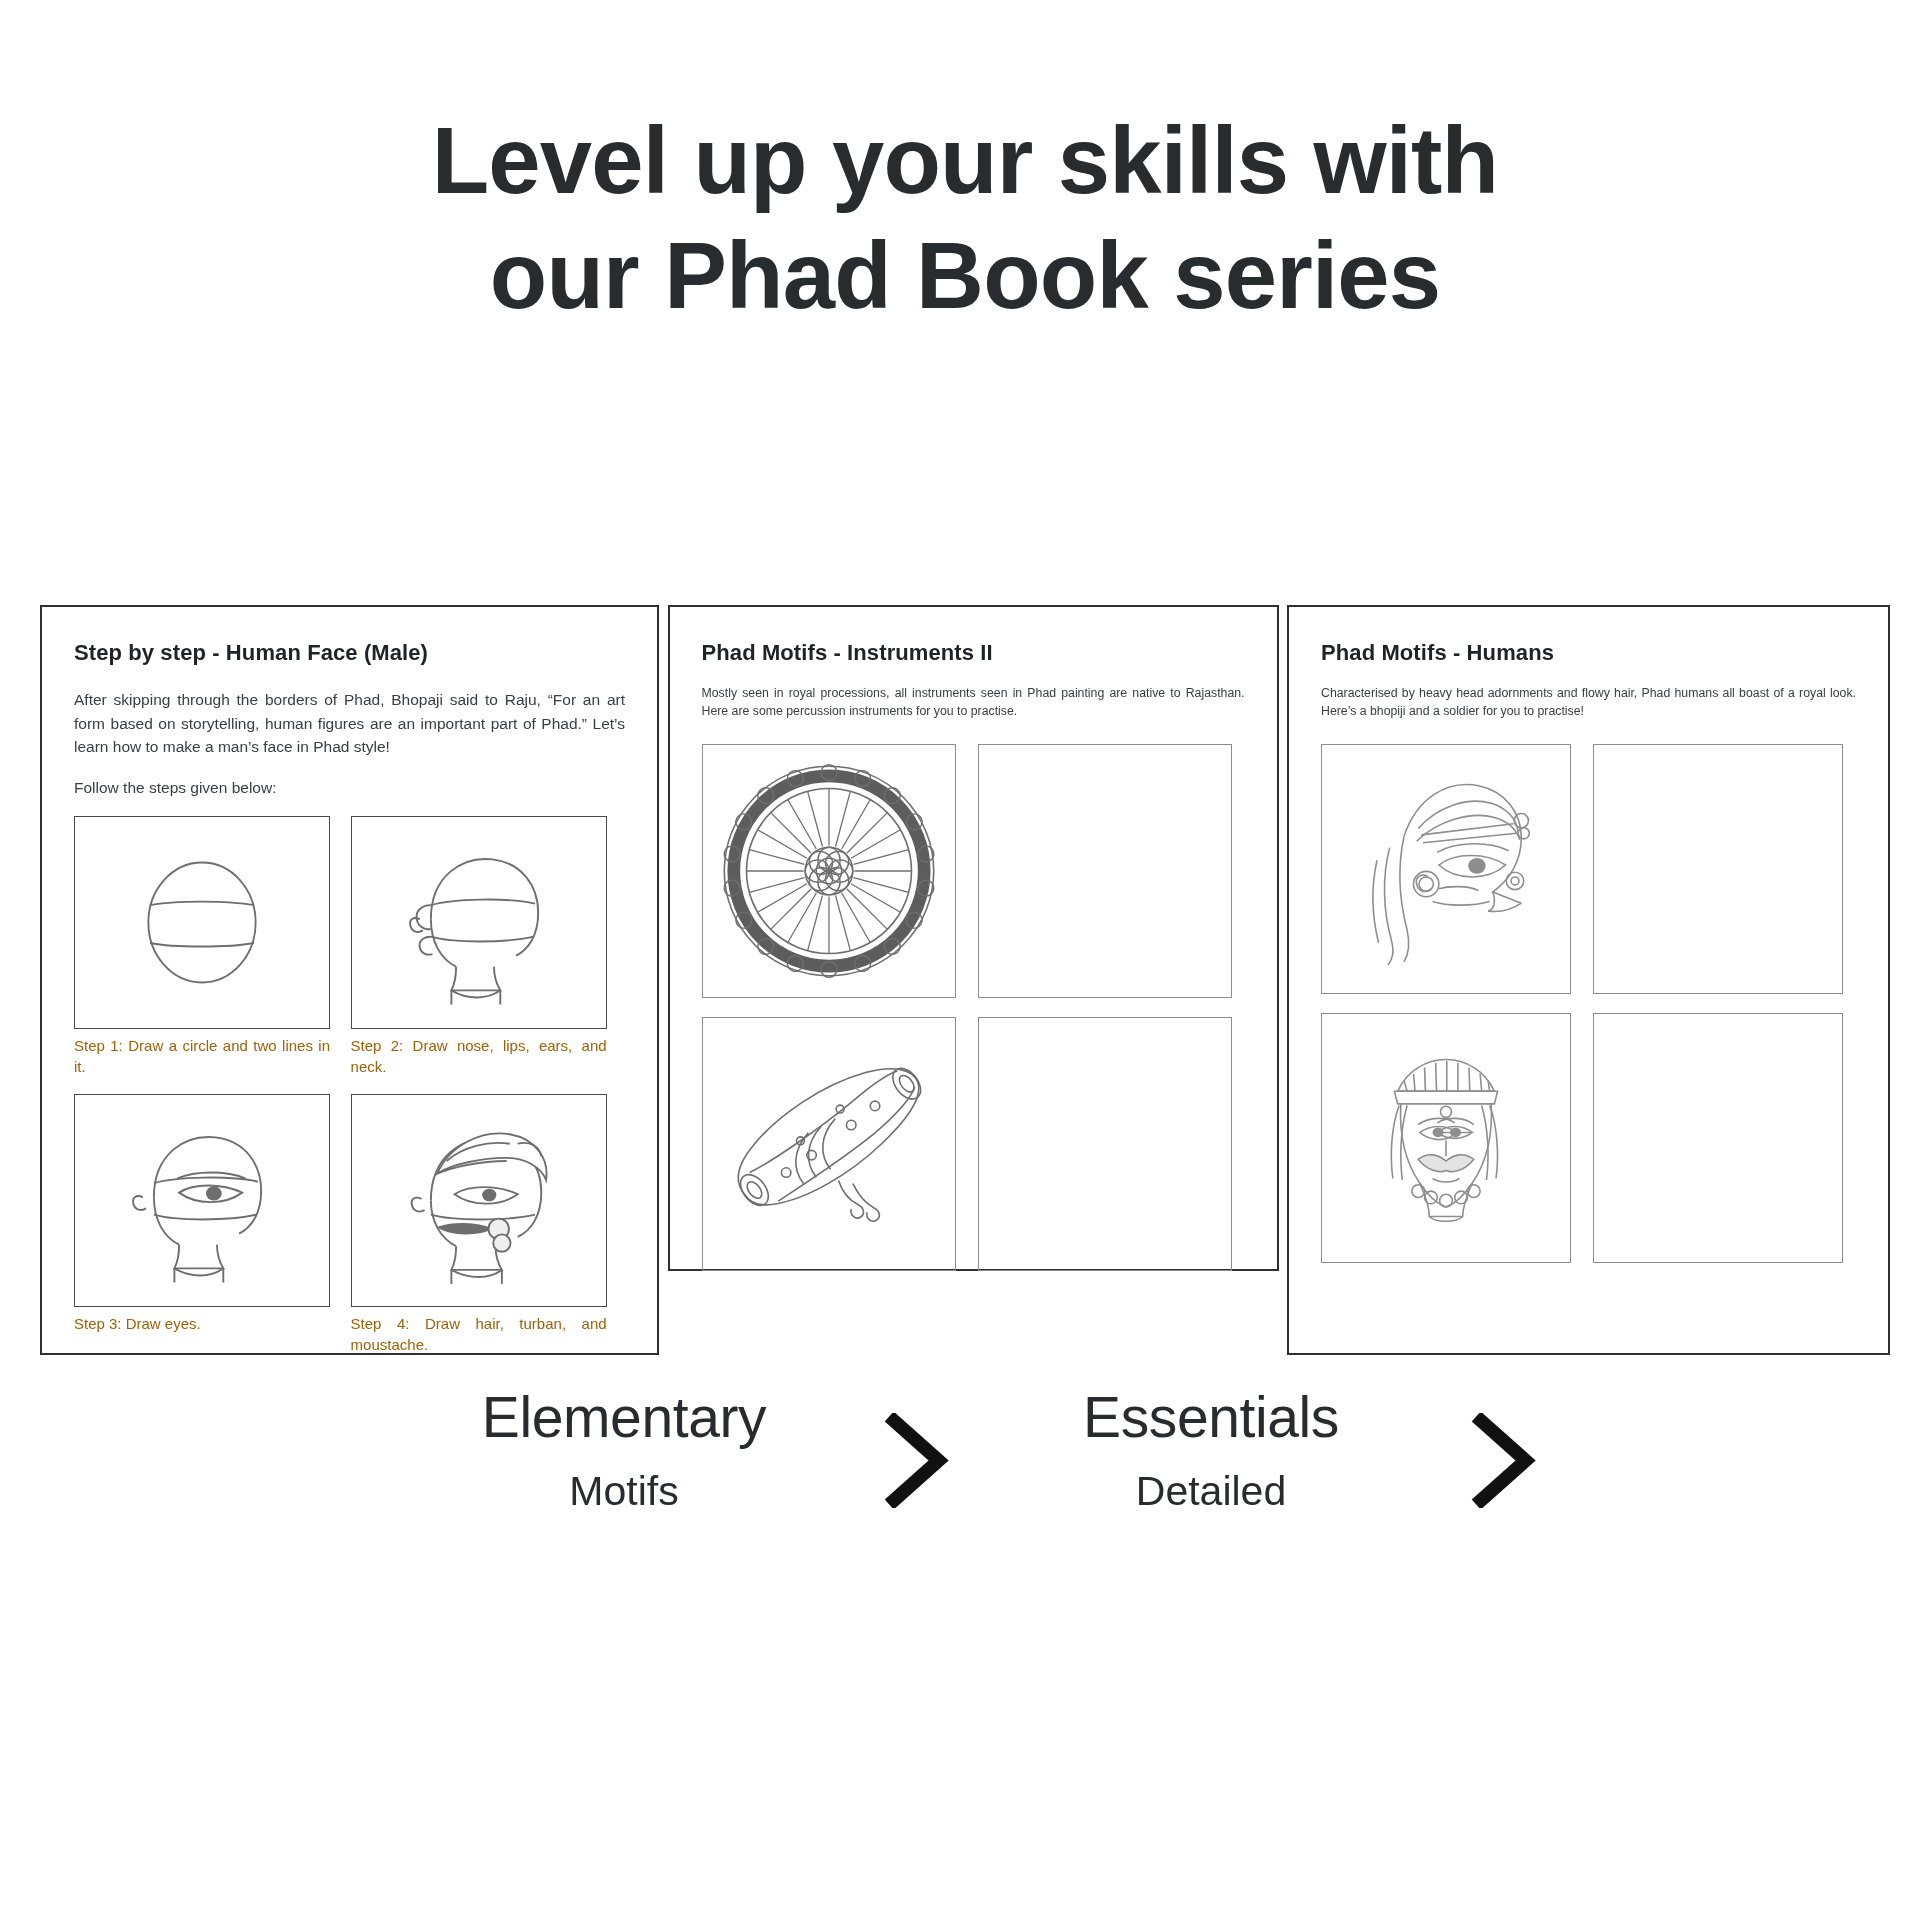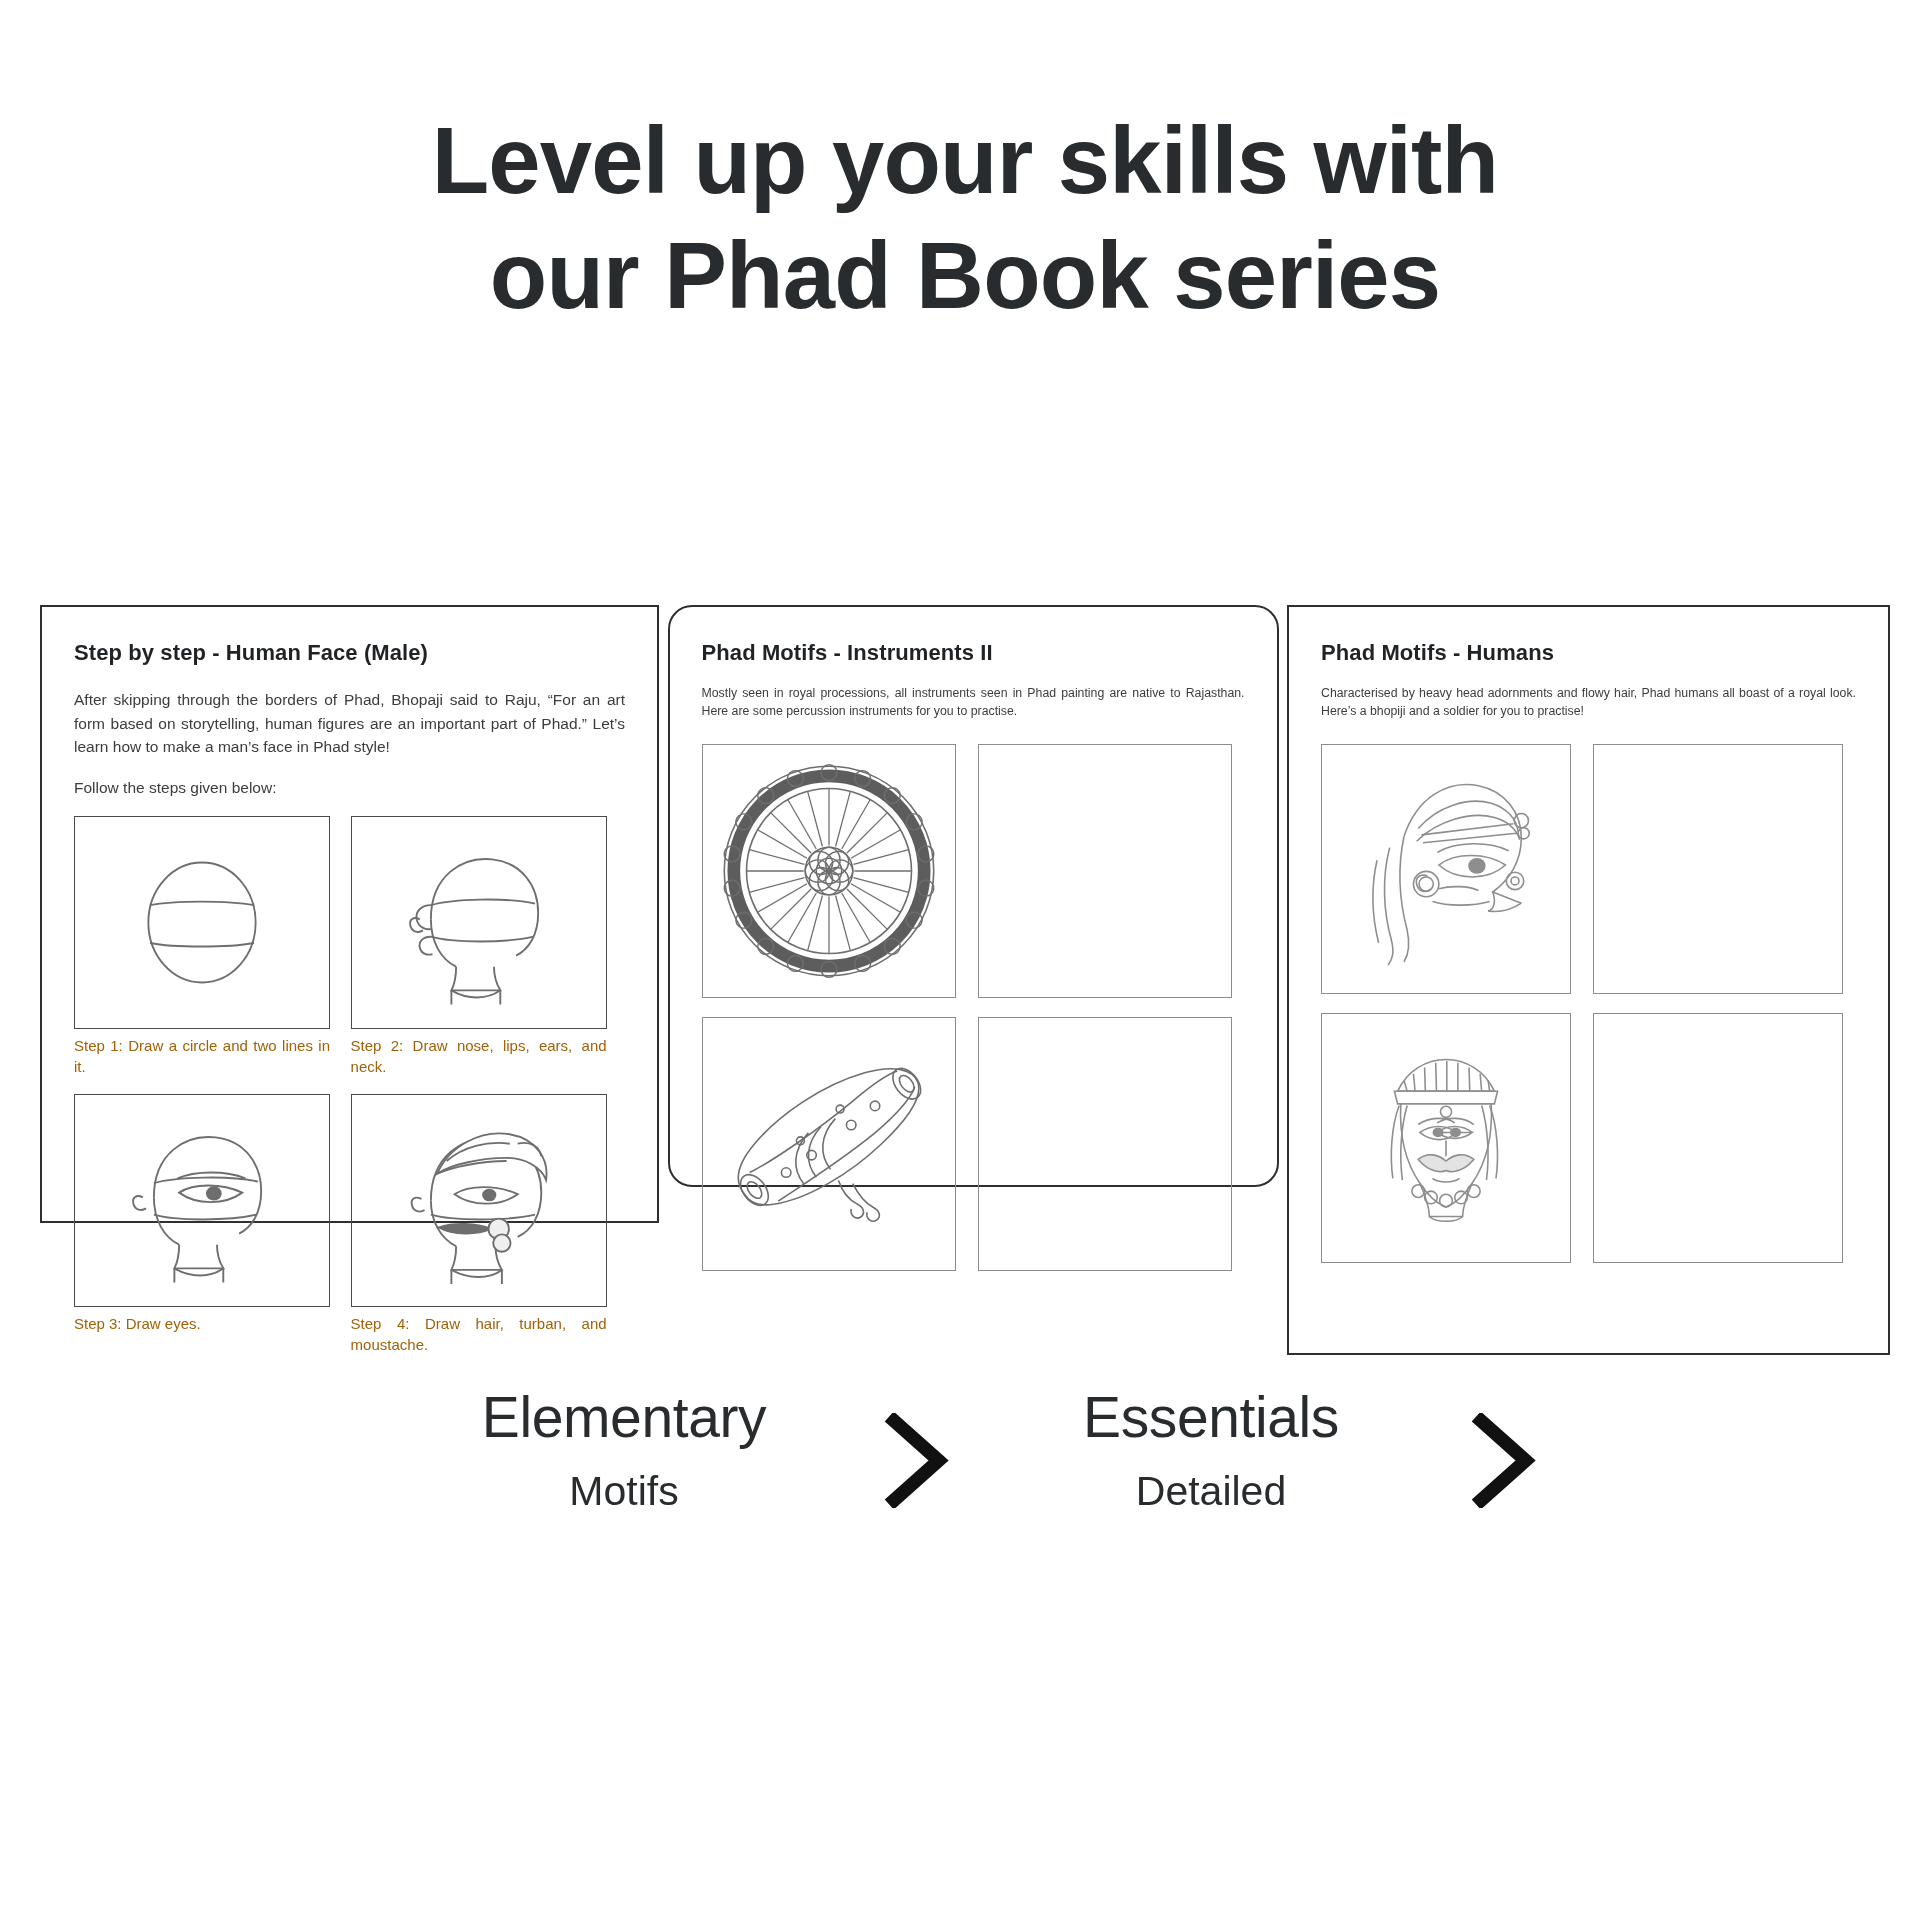--- a/index.html
+++ b/index.html
@@ -37,22 +37,22 @@
     display: flex;
     justify-content: space-between;
     align-items: flex-start;
   }
   .card {
     border: 2.4px solid #2f2f2f;
     background: #fff;
     box-sizing: border-box;
     padding: 33px 32px 29px 32px;
   }
-  .card-a { width: 619px; height: 618px; }
-  .card-b { width: 611px; height: 582px; border-radius: 24px; }
+  .card-a { width: 619px; height: 750px; }
+  .card-b { width: 611px; height: 666px; }
   .card-c { width: 603px; height: 750px; }
 
   .card-title {
     font-size: 22px;
     font-weight: 700;
     color: #1f2326;
     margin: 0 0 22px 0;
     letter-spacing: 0.1px;
   }
   .card-b .card-title, .card-c .card-title { margin-bottom: 17.5px; }

